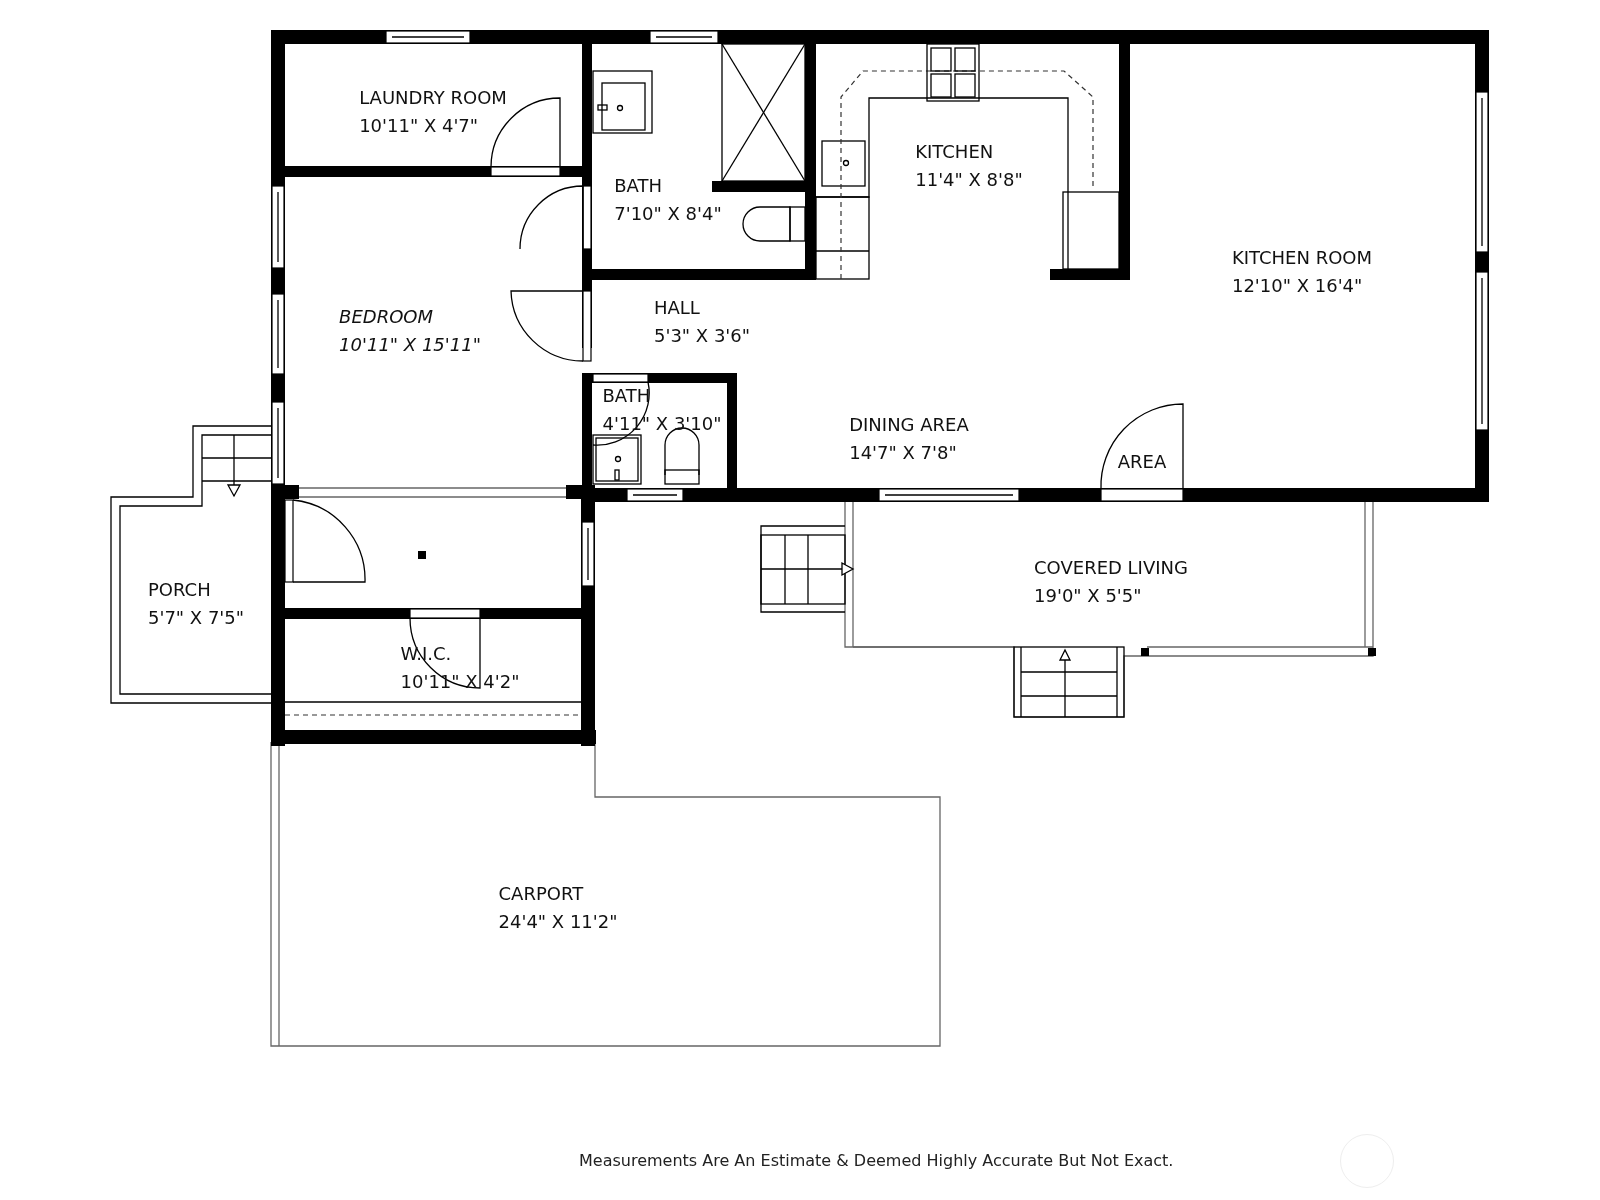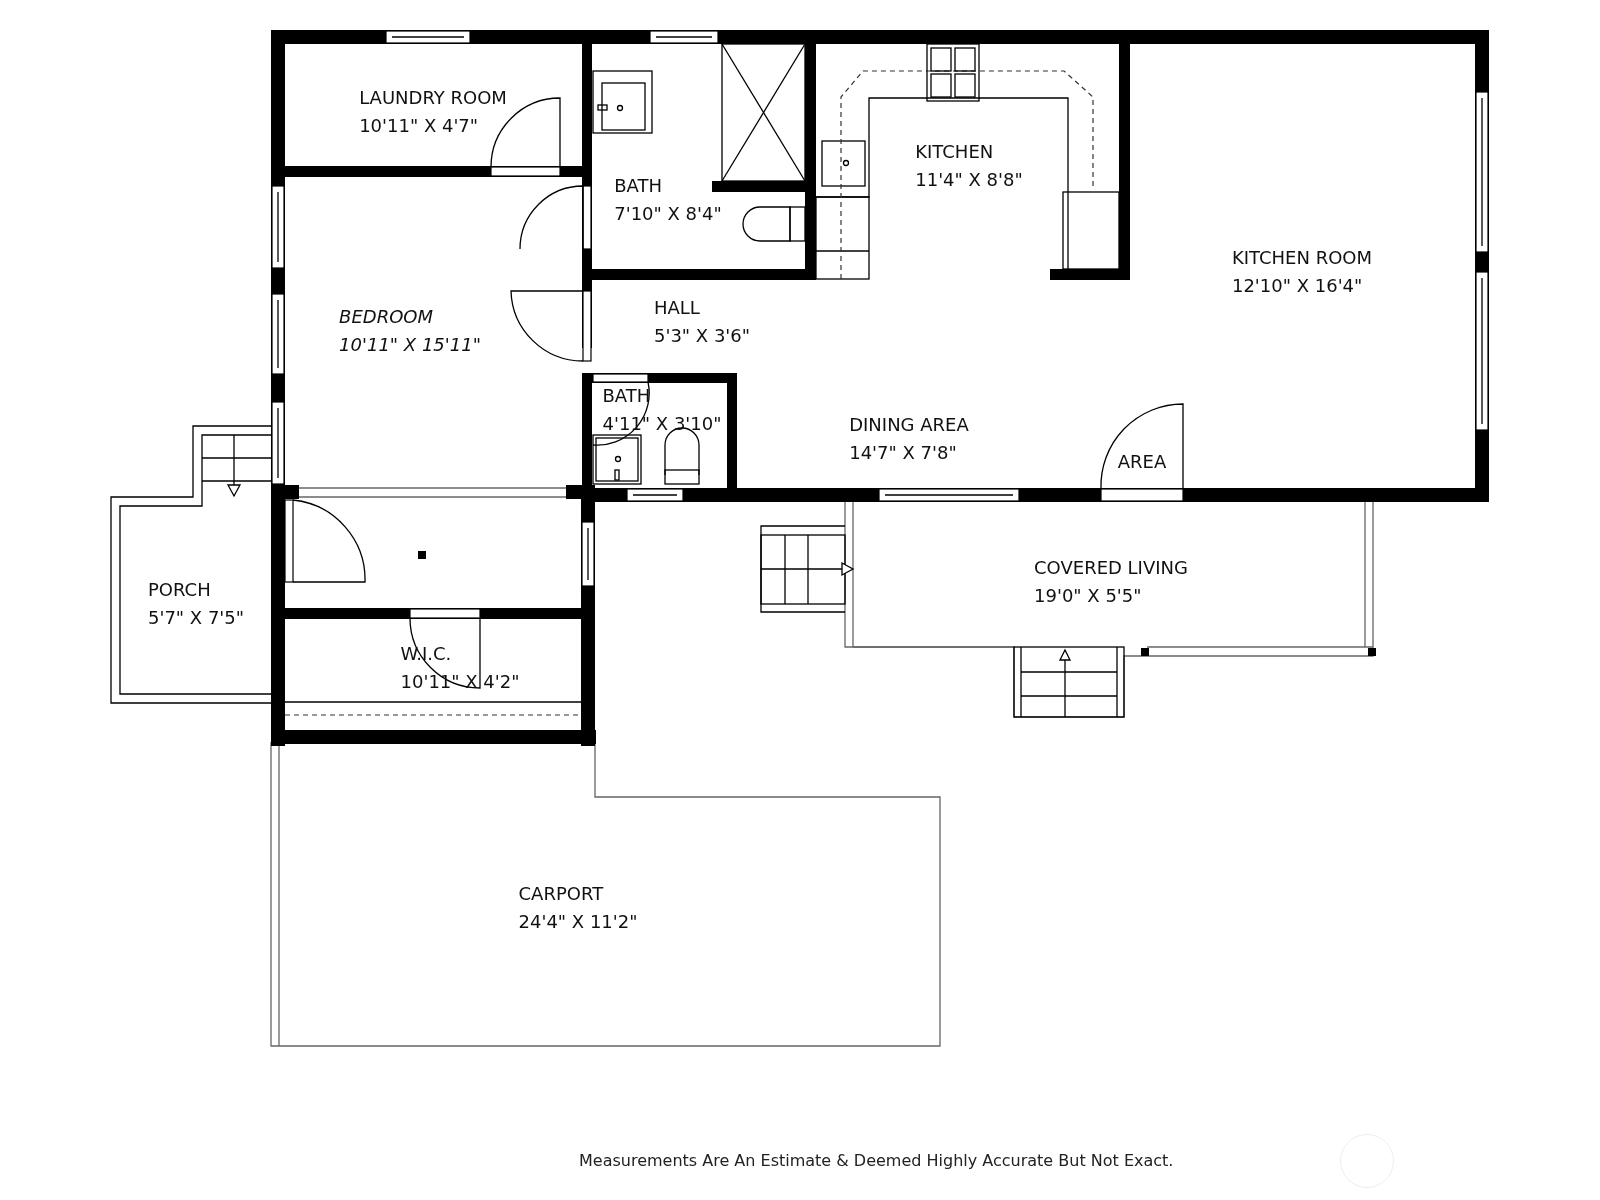--- a/index.html
+++ b/index.html
@@ -234,19 +234,19 @@
   <span class="dims">5'7" X 7'5"</span>
 </div>
 <div class="room-label" style="left:1111px; top:554px;">
   <span class="name">COVERED LIVING</span>
   <span class="dims">19'0" X 5'5"</span>
 </div>
 <div class="room-label" style="left:460px; top:640px;">
   <span class="name">W.I.C.</span>
   <span class="dims">10'11" X 4'2"</span>
 </div>
-<div class="room-label" style="left:558px; top:880px;margin-left:20px;">
+<div class="room-label" style="left:558px; top:880px;">
   <span class="name">CARPORT</span>
   <span class="dims">24'4" X 11'2"</span>
 </div>
 
 <div class="footer-note">Measurements Are An Estimate &amp; Deemed Highly Accurate But Not Exact.</div>
 <div class="watermark"></div>
 
 </body></html>

